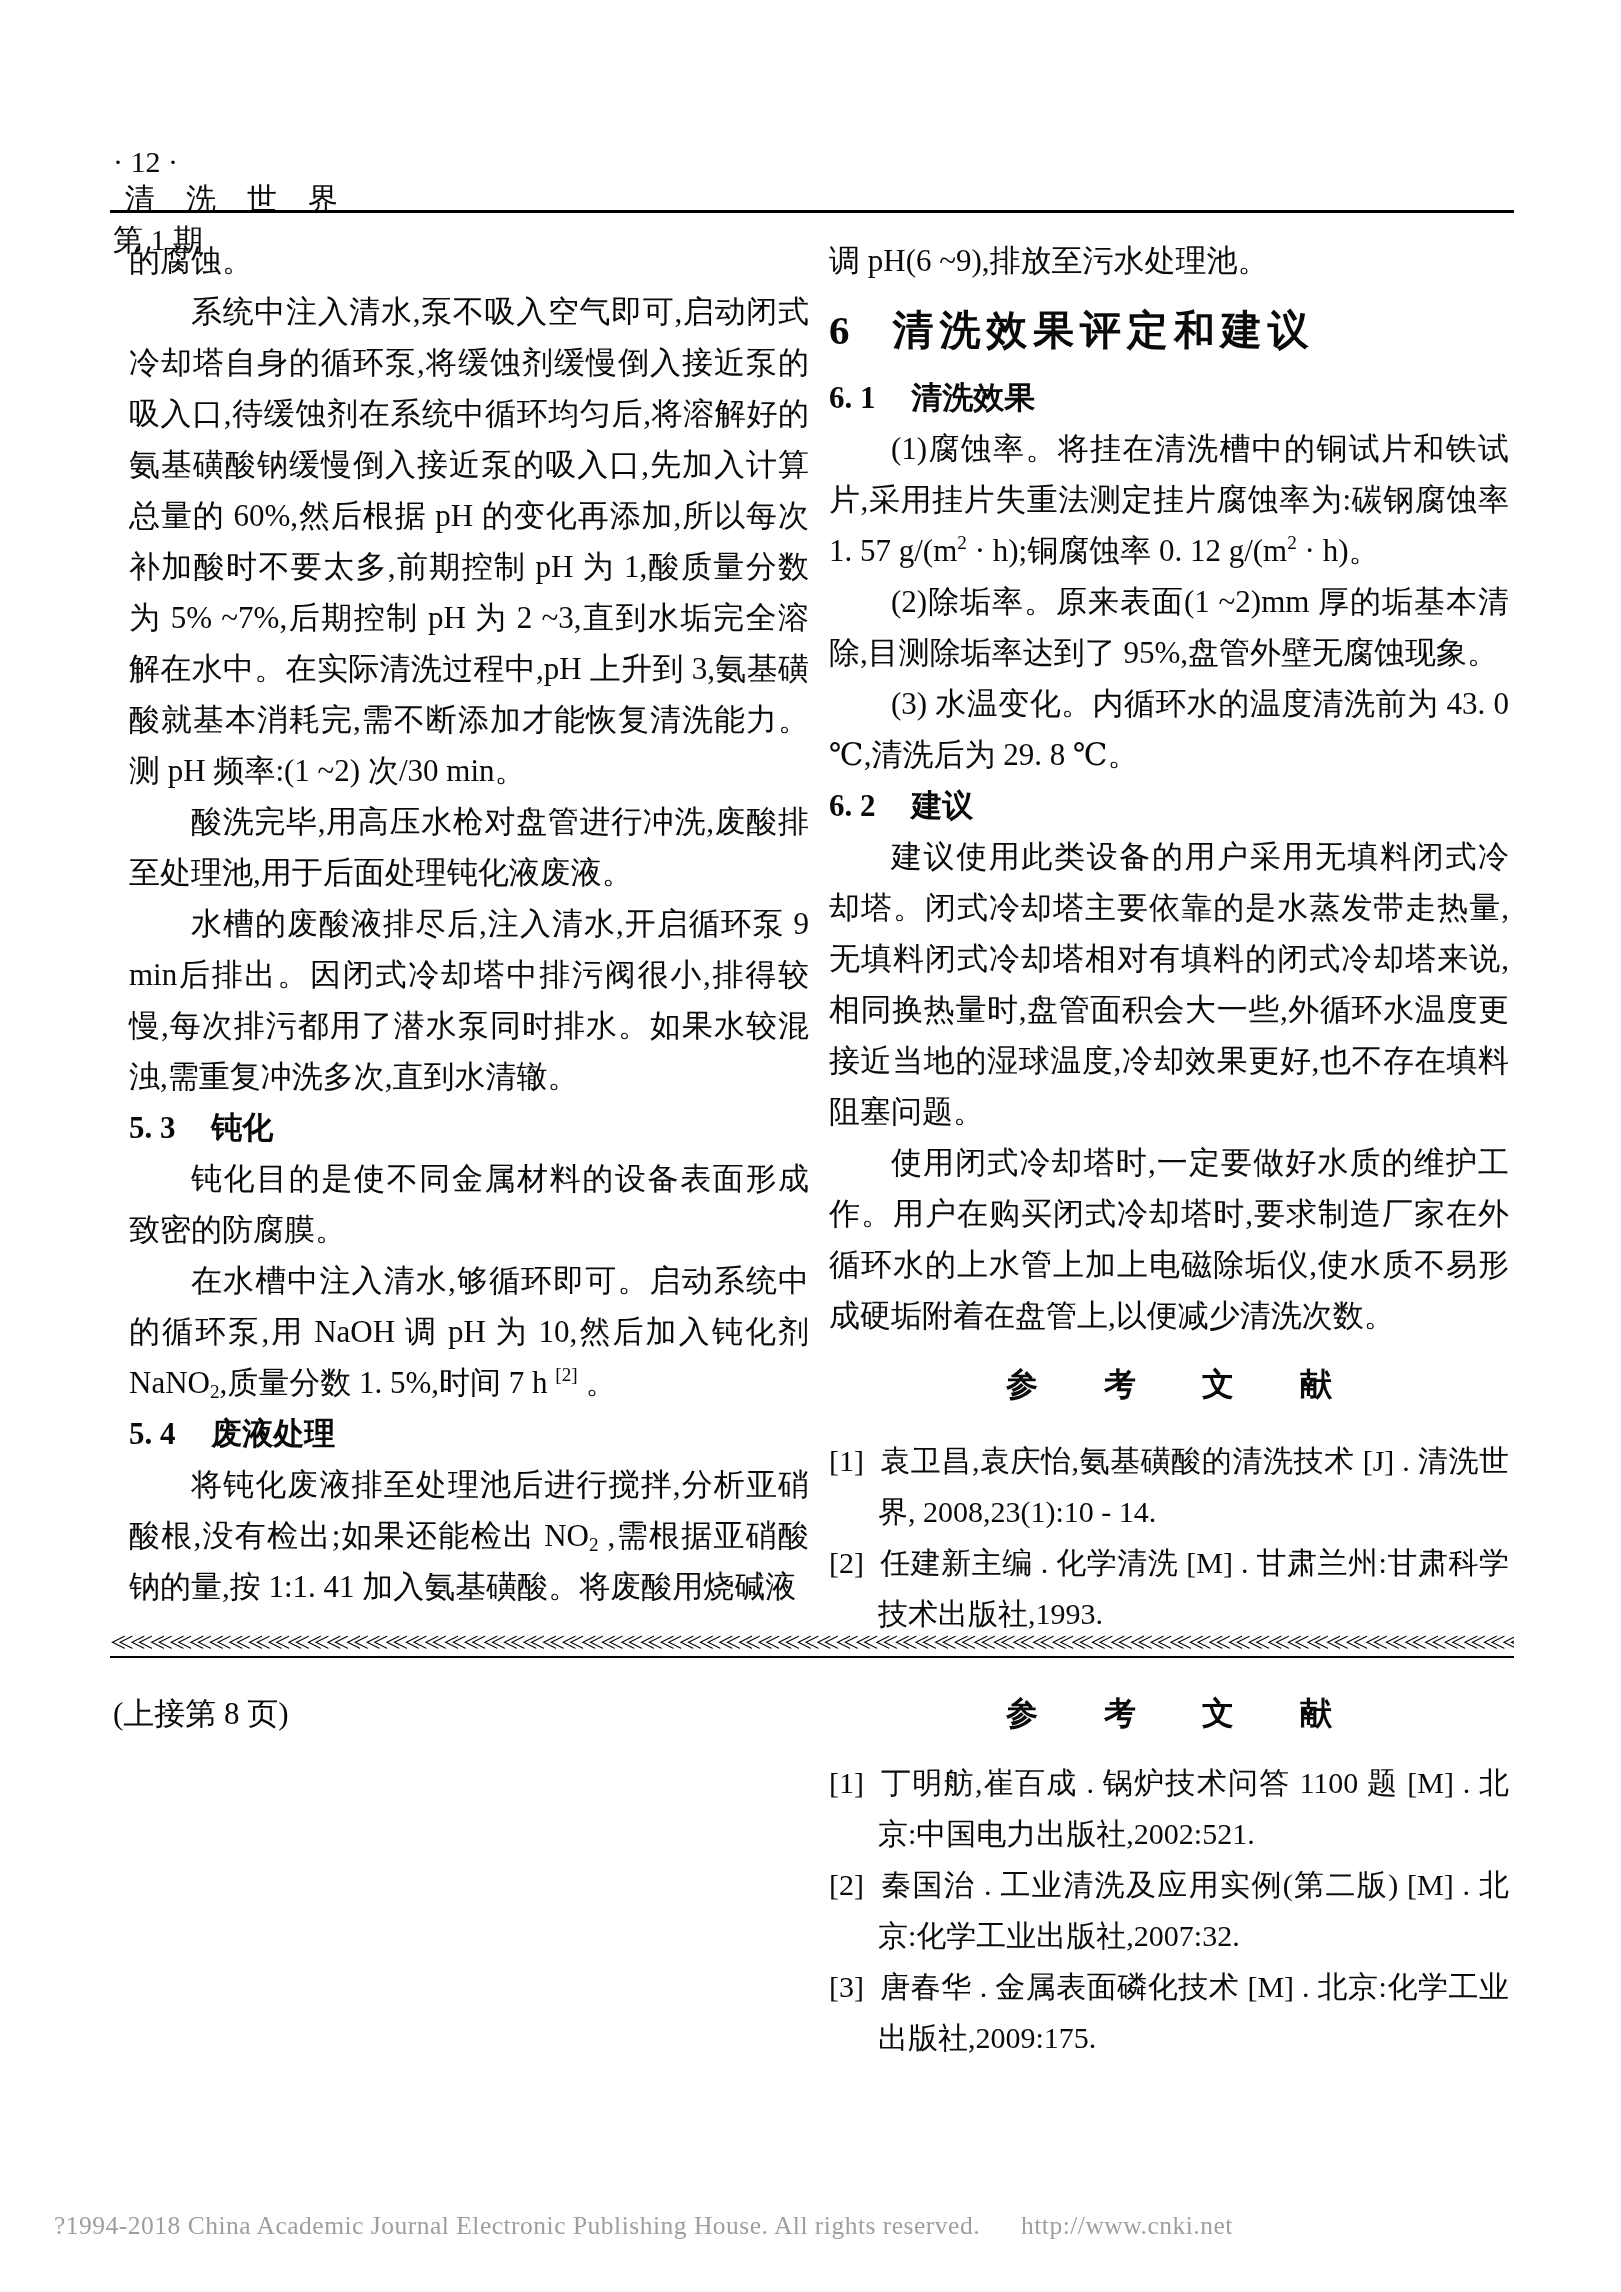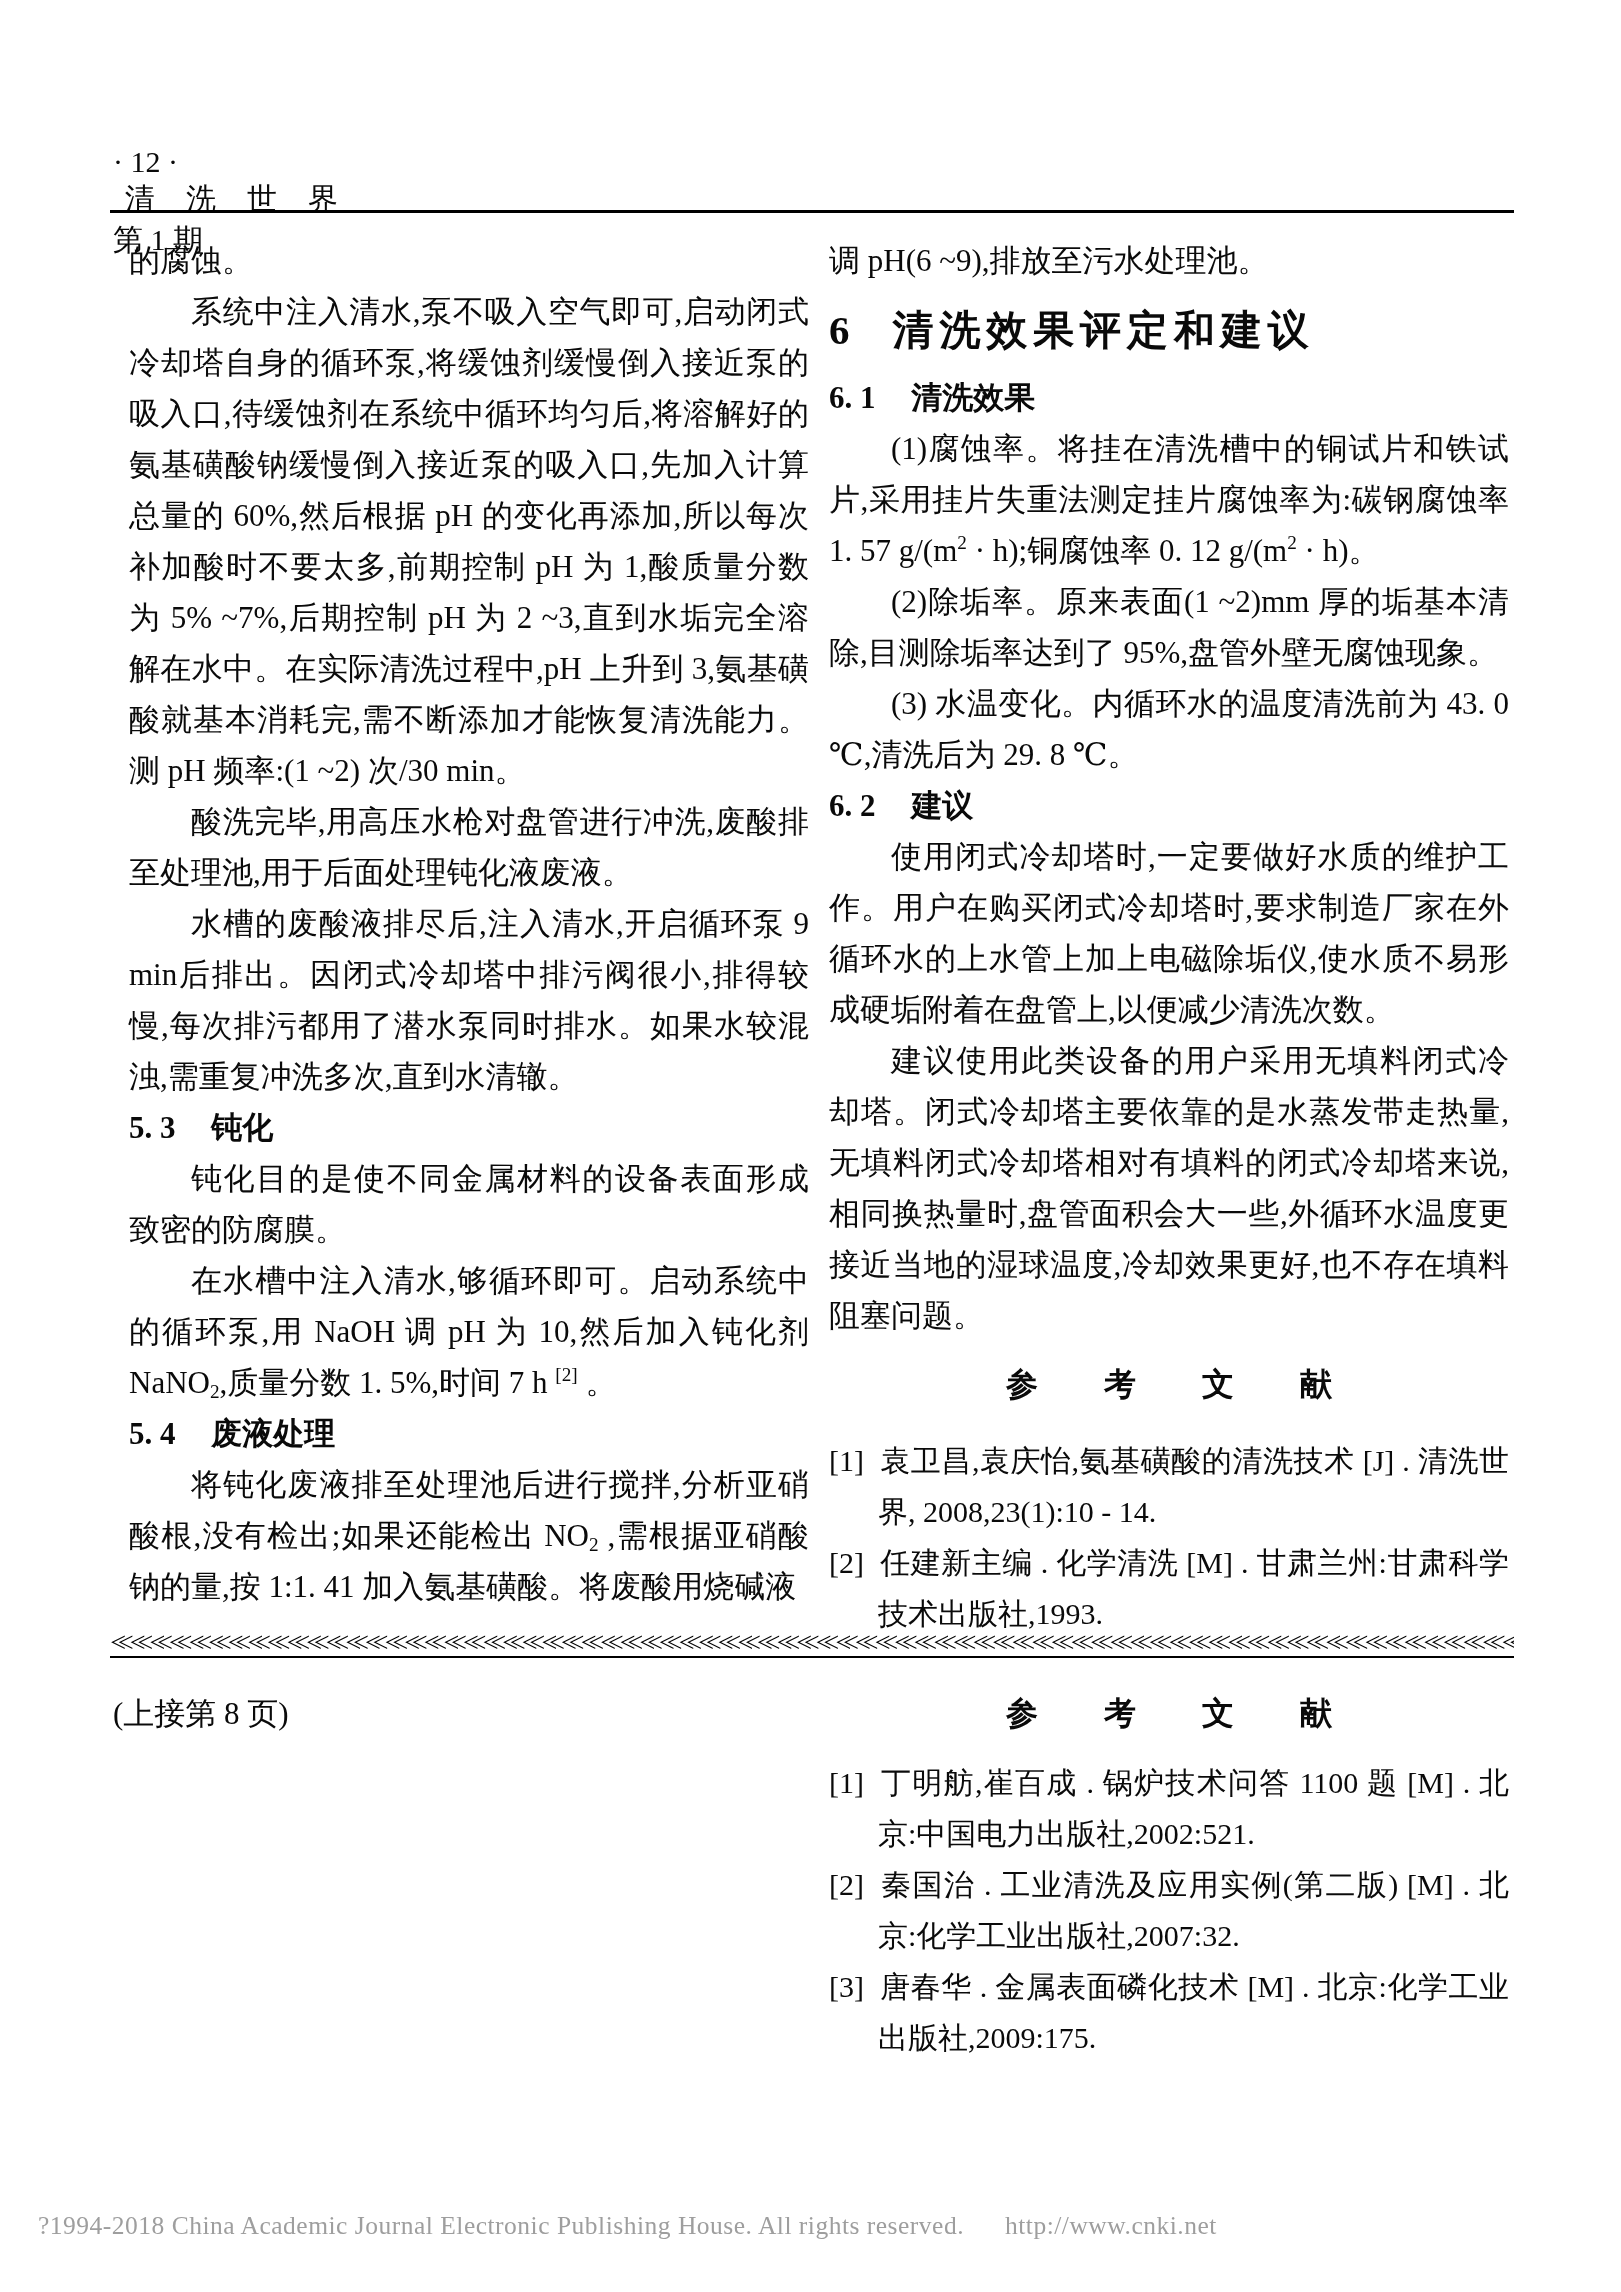--- a/index.html
+++ b/index.html
@@ -59,21 +59,21 @@
   .divider {
     position:absolute; left:110px; top:1627px; width:1404px; height:29px;
     font-size:23.5px; line-height:29px; letter-spacing:-3.9px;
     white-space:nowrap; overflow:hidden;
     border-bottom:2px solid #000;
     color:#000;
   }
 
   
   .footer {
-    position:absolute; left:38px; top:2211px; width:1509px;
+    position:absolute; left:54px; top:2211px; width:1509px;
     font-size:25.5px; color:#9e9e9e; letter-spacing:0.5px; white-space:nowrap;
   }
   .furl { margin-left:41px; }
 </style>
 </head>
 <body>
 
 <div class="page">
 
   <div class="header">
@@ -96,22 +96,22 @@
   </div>
 
   <div class="col right">
     <p class="body">调 pH(6 ~9),排放至污水处理池。</p>
     <p class="h1"><span class="h1num">6</span><span class="h1title">清洗效果评定和建议</span></p>
     <p class="subhead"><span class="num">6. 1</span><span>清洗效果</span></p>
     <p class="body ind"><span>(1)腐蚀率。将挂在清洗槽中的铜试片和铁试片,采用挂片失重法测定挂片腐蚀率为:碳钢腐蚀率 1. 57 g/(m</span><sup>2</sup><span> · h);铜腐蚀率 0. 12 g/(m</span><sup>2</sup><span> · h)。</span></p>
     <p class="body ind">(2)除垢率。原来表面(1 ~2)mm 厚的垢基本清除,目测除垢率达到了 95%,盘管外壁无腐蚀现象。</p>
     <p class="body ind">(3) 水温变化。内循环水的温度清洗前为 43. 0 ℃,清洗后为 29. 8 ℃。</p>
     <p class="subhead"><span class="num">6. 2</span><span>建议</span></p>
+    <p class="body ind">建议使用此类设备的用户采用无填料闭式冷却塔。闭式冷却塔主要依靠的是水蒸发带走热量,无填料闭式冷却塔相对有填料的闭式冷却塔来说,相同换热量时,盘管面积会大一些,外循环水温度更接近当地的湿球温度,冷却效果更好,也不存在填料阻塞问题。</p>
     <p class="body ind">使用闭式冷却塔时,一定要做好水质的维护工作。用户在购买闭式冷却塔时,要求制造厂家在外循环水的上水管上加上电磁除垢仪,使水质不易形成硬垢附着在盘管上,以便减少清洗次数。</p>
-    <p class="body ind">建议使用此类设备的用户采用无填料闭式冷却塔。闭式冷却塔主要依靠的是水蒸发带走热量,无填料闭式冷却塔相对有填料的闭式冷却塔来说,相同换热量时,盘管面积会大一些,外循环水温度更接近当地的湿球温度,冷却效果更好,也不存在填料阻塞问题。</p>
     <p class="refhead">参 考 文 献</p>
     <div class="reflist">
       <p class="ref"><span class="reflabel">[1]</span><span>袁卫昌,袁庆怡,氨基磺酸的清洗技术 [J] . 清洗世界, 2008,23(1):10 - 14.</span></p>
       <p class="ref"><span class="reflabel">[2]</span><span>任建新主编 . 化学清洗 [M] . 甘肃兰州:甘肃科学技术出版社,1993.</span></p>
     </div>
   </div>
 
   <div class="divider">≪≪≪≪≪≪≪≪≪≪≪≪≪≪≪≪≪≪≪≪≪≪≪≪≪≪≪≪≪≪≪≪≪≪≪≪≪≪≪≪≪≪≪≪≪≪≪≪≪≪≪≪≪≪≪≪≪≪≪≪≪≪≪≪≪≪≪≪≪≪≪≪≪≪≪≪≪≪≪≪≪≪≪≪≪≪≪≪≪≪≪≪≪≪≪≪≪≪≪≪≪≪≪≪≪≪≪≪≪≪</div>
 
   <div class="col bleft">

